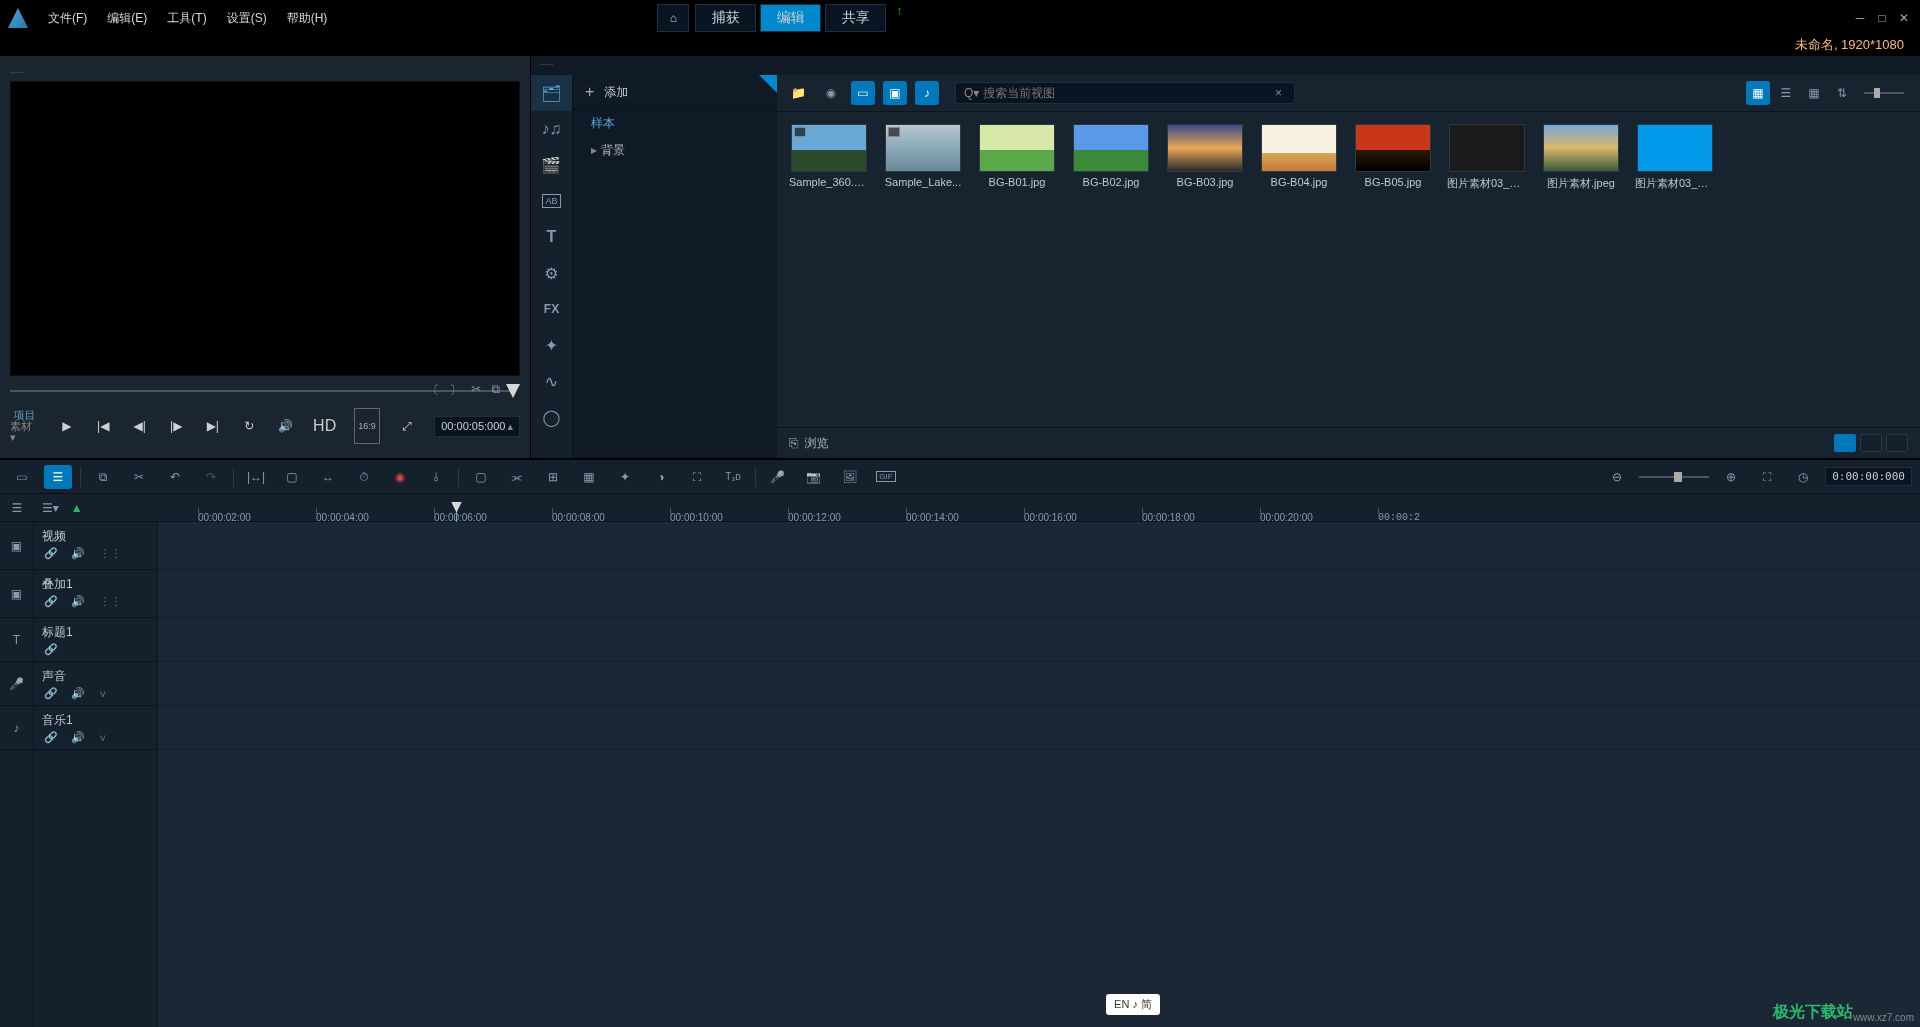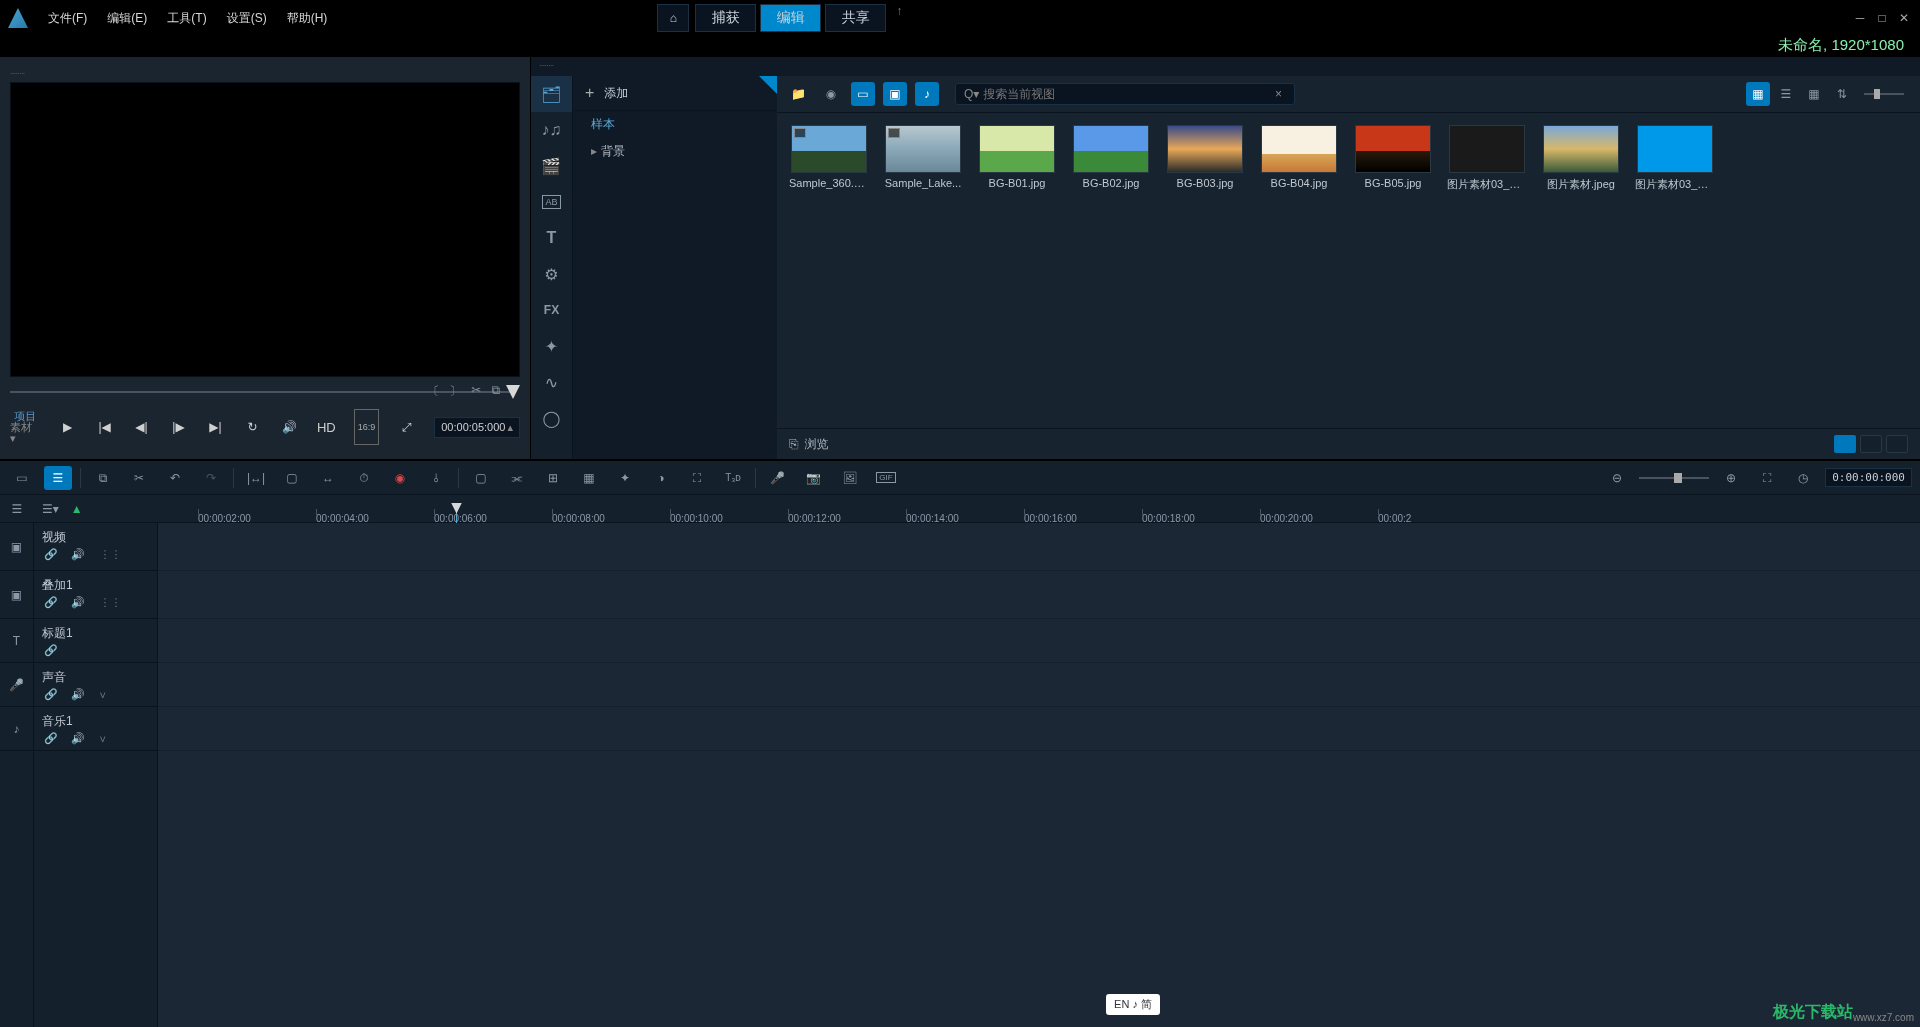--- a/index.html
+++ b/index.html
@@ -8,35 +8,35 @@
 .top-bar { height: 36px; background: #000; display: flex; align-items: center; padding: 0 8px; }
 .logo { width: 20px; height: 20px; background: linear-gradient(135deg,#4aa8d8,#2878a8); clip-path: polygon(50% 0,100% 100%,0 100%); margin-right: 10px; }
 .menu-item { padding: 4px 10px; cursor: pointer; color: #d8d8d8; }
 .top-tabs { display: flex; margin-left: 320px; }
 .top-tab { width: 61px; height: 28px; display: flex; align-items: center; justify-content: center; background: #0a1420; border: 1px solid #1a3044; margin: 0 2px; cursor: pointer; font-size: 14px; }
 .top-tab.active { background: #0088cc; }
 .home-btn { width: 32px; height: 28px; background: #0a1420; display: flex; align-items: center; justify-content: center; border: 1px solid #1a3044; margin-right: 4px; }
 .upload-icon { color: #0c0; margin-left: 8px; }
 .win-controls { margin-left: auto; display: flex; gap: 6px; align-items: center; }
 .win-btn { width: 16px; height: 14px; display: flex; align-items: center; justify-content: center; cursor: pointer; color: #aaa; }
-.status-text { color: #86efac; font-size: 15px; margin-right: 8px; margin-left: 7px; }
+.status-text { color: #fdba74; font-size: 13px; margin-right: 8px; margin-left: 7px; }
 
 .middle { display: flex; height: 402px; }
 .preview-panel { width: 530px; background: #1b2530; display: flex; flex-direction: column; padding: 10px; }
 .grip-dots { color: #4a5460; font-size: 10px; letter-spacing: -1px; margin-bottom: 4px; }
 .video-preview { flex: 1; background: #000; border: 1px solid #0a1018; }
 .timeline-slider { height: 24px; position: relative; margin-top: 4px; }
 .slider-track { height: 2px; background: #4a5460; position: absolute; top: 10px; left: 0; right: 8px; }
 .slider-handle { width: 14px; height: 14px; background: #d8d8d8; position: absolute; right: 0; top: 4px; clip-path: polygon(50% 100%,0 0,100% 0); }
 .player-controls { display: flex; align-items: center; gap: 18px; padding: 4px 0; }
 .proj-label { color: #5a98c8; font-size: 11px; line-height: 11px; }
 .sub-label { color: #888; font-size: 11px; line-height: 11px; }
 .play-btn { width: 20px; height: 20px; display: flex; align-items: center; justify-content: center; cursor: pointer; color: #d0d0d0; }
 .timecode-box { background: #0a1420; border: 1px solid #1a3044; padding: 3px 6px; font-family: monospace; font-size: 11px; margin-left: auto; color: #d0d0d0; }
-.hd-label { font-size: 13px; color: #ccc; }
+.hd-label { font-size: 16px; color: #ccc; }
 .aspect-box { border: 1px solid #666; padding: 12px 3px; font-size: 9px; color: #aaa; }
 
 .library-panel { flex: 1; background: #0f1a26; display: flex; flex-direction: column; border-left: 1px solid #000; }
 .lib-content { display: flex; flex: 1; }
 .lib-tabs { width: 42px; background: #14202c; display: flex; flex-direction: column; border-right: 1px solid #0a1420; }
 .lib-tab { height: 36px; display: flex; align-items: center; justify-content: center; cursor: pointer; color: #8a98a8; font-size: 16px; }
 .lib-tab.active { background: #1a3044; color: #5aa8d8; }
 .lib-tree { width: 204px; background: #0f1a26; padding: 0; }
 .tree-header { display: flex; align-items: center; padding: 8px 12px; border-bottom: 1px solid #0a1420; cursor: pointer; position: relative; }
 .tree-header .corner { position: absolute; top: 0; right: 0; width: 0; height: 0; border-left: 18px solid transparent; border-top: 18px solid #0088cc; }
@@ -436,21 +436,21 @@
     <div class="ruler-mark" style="left: 40px;">00:00:02:00</div>
         <div class="ruler-mark" style="left: 158px;">00:00:04:00</div>
         <div class="ruler-mark" style="left: 276px;">00:00:06:00</div>
         <div class="ruler-mark" style="left: 394px;">00:00:08:00</div>
         <div class="ruler-mark" style="left: 512px;">00:00:10:00</div>
         <div class="ruler-mark" style="left: 630px;">00:00:12:00</div>
         <div class="ruler-mark" style="left: 748px;">00:00:14:00</div>
         <div class="ruler-mark" style="left: 866px;">00:00:16:00</div>
         <div class="ruler-mark" style="left: 984px;">00:00:18:00</div>
         <div class="ruler-mark" style="left: 1102px;">00:00:20:00</div>
-        <div class="ruler-mark" style="left: 1220px;">00:00:2</div>
+        <div class="ruler-mark" style="left: 1220px; font-family: Liberation Mono, monospace;">00:00:2</div>
       </div>
   </div>
 
   <div class="tl-tracks">
     <div class="type-col" id="type-col">
         <div class="type-cell h48">
           <span>▣</span>
         </div>
         <div class="type-cell h48">
           <span>▣</span>

